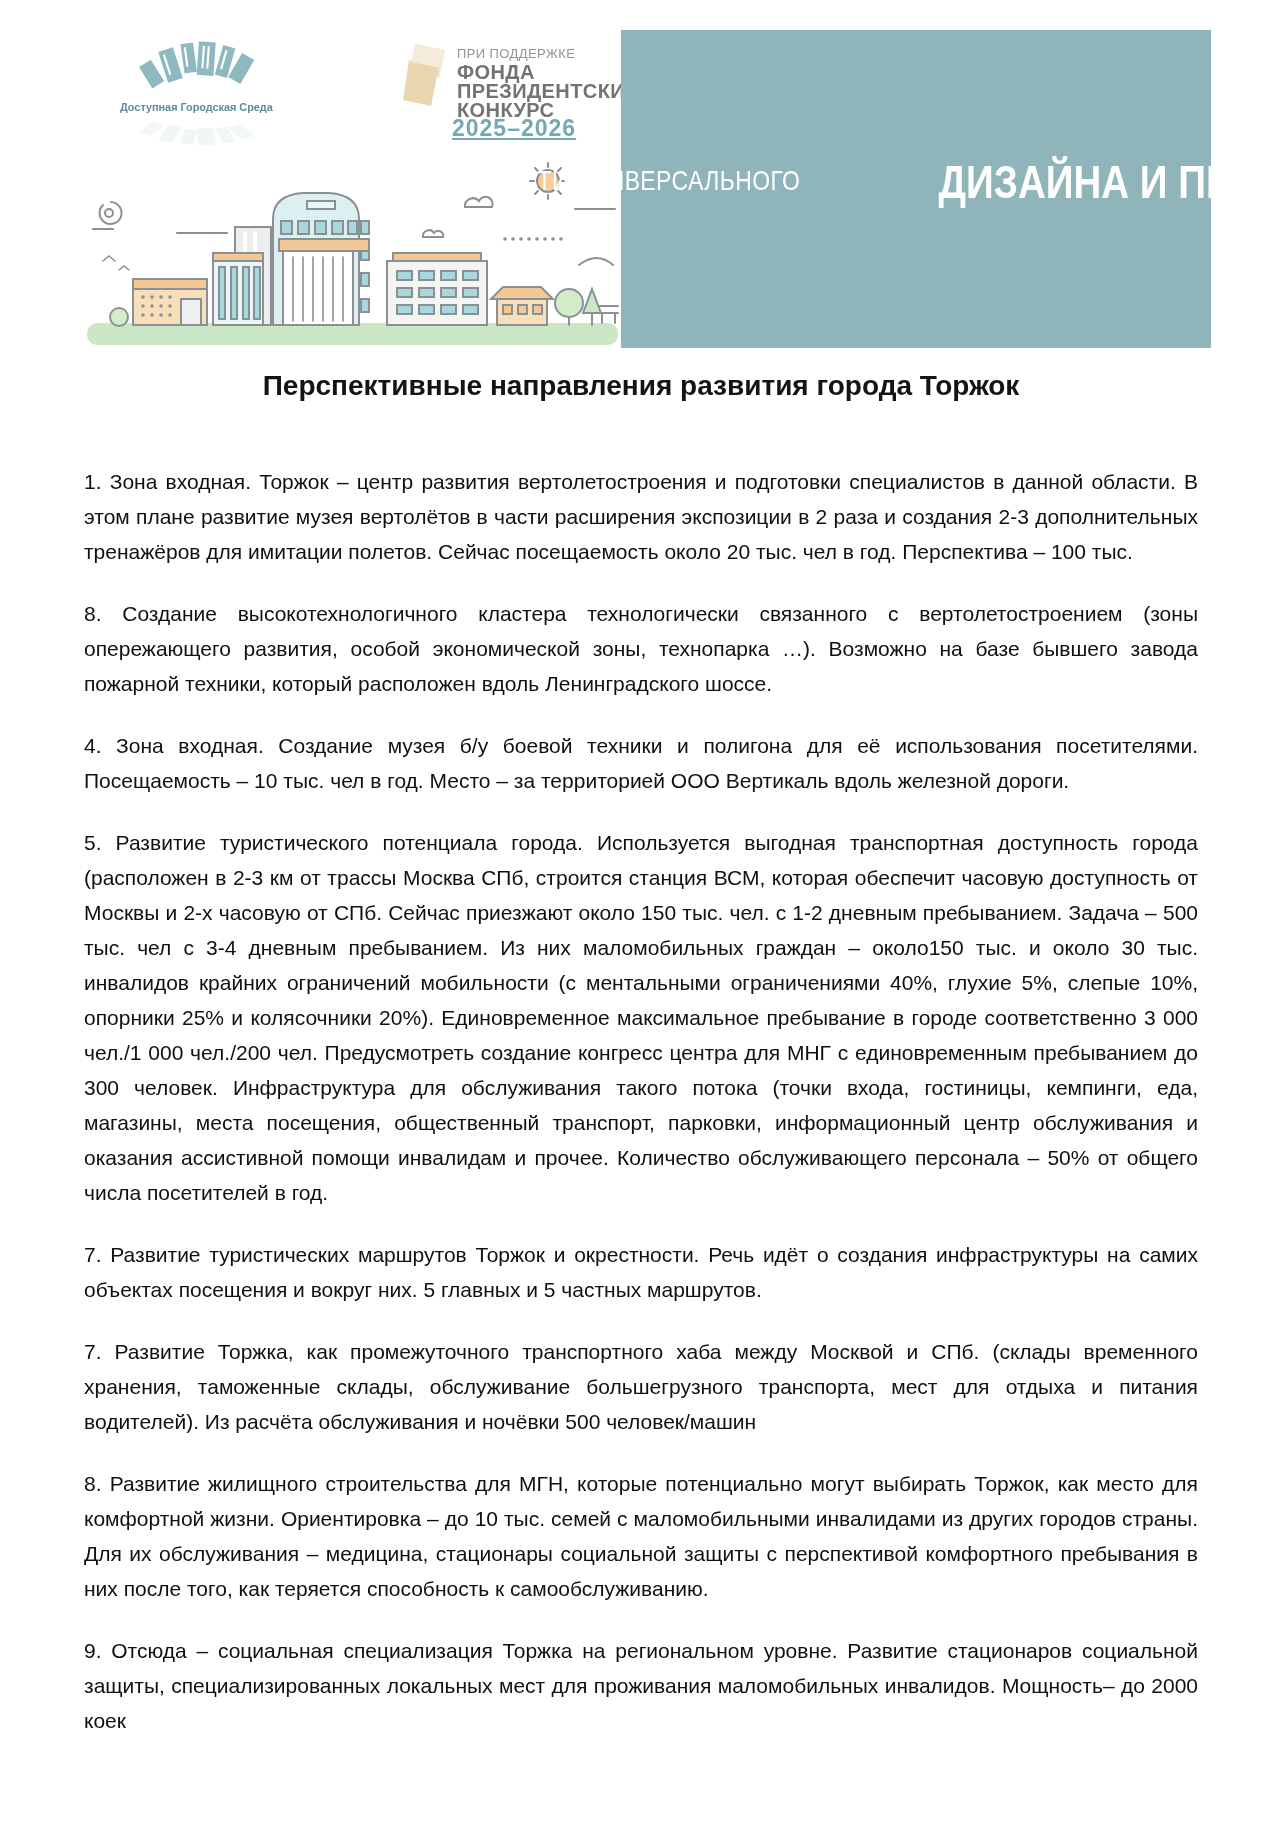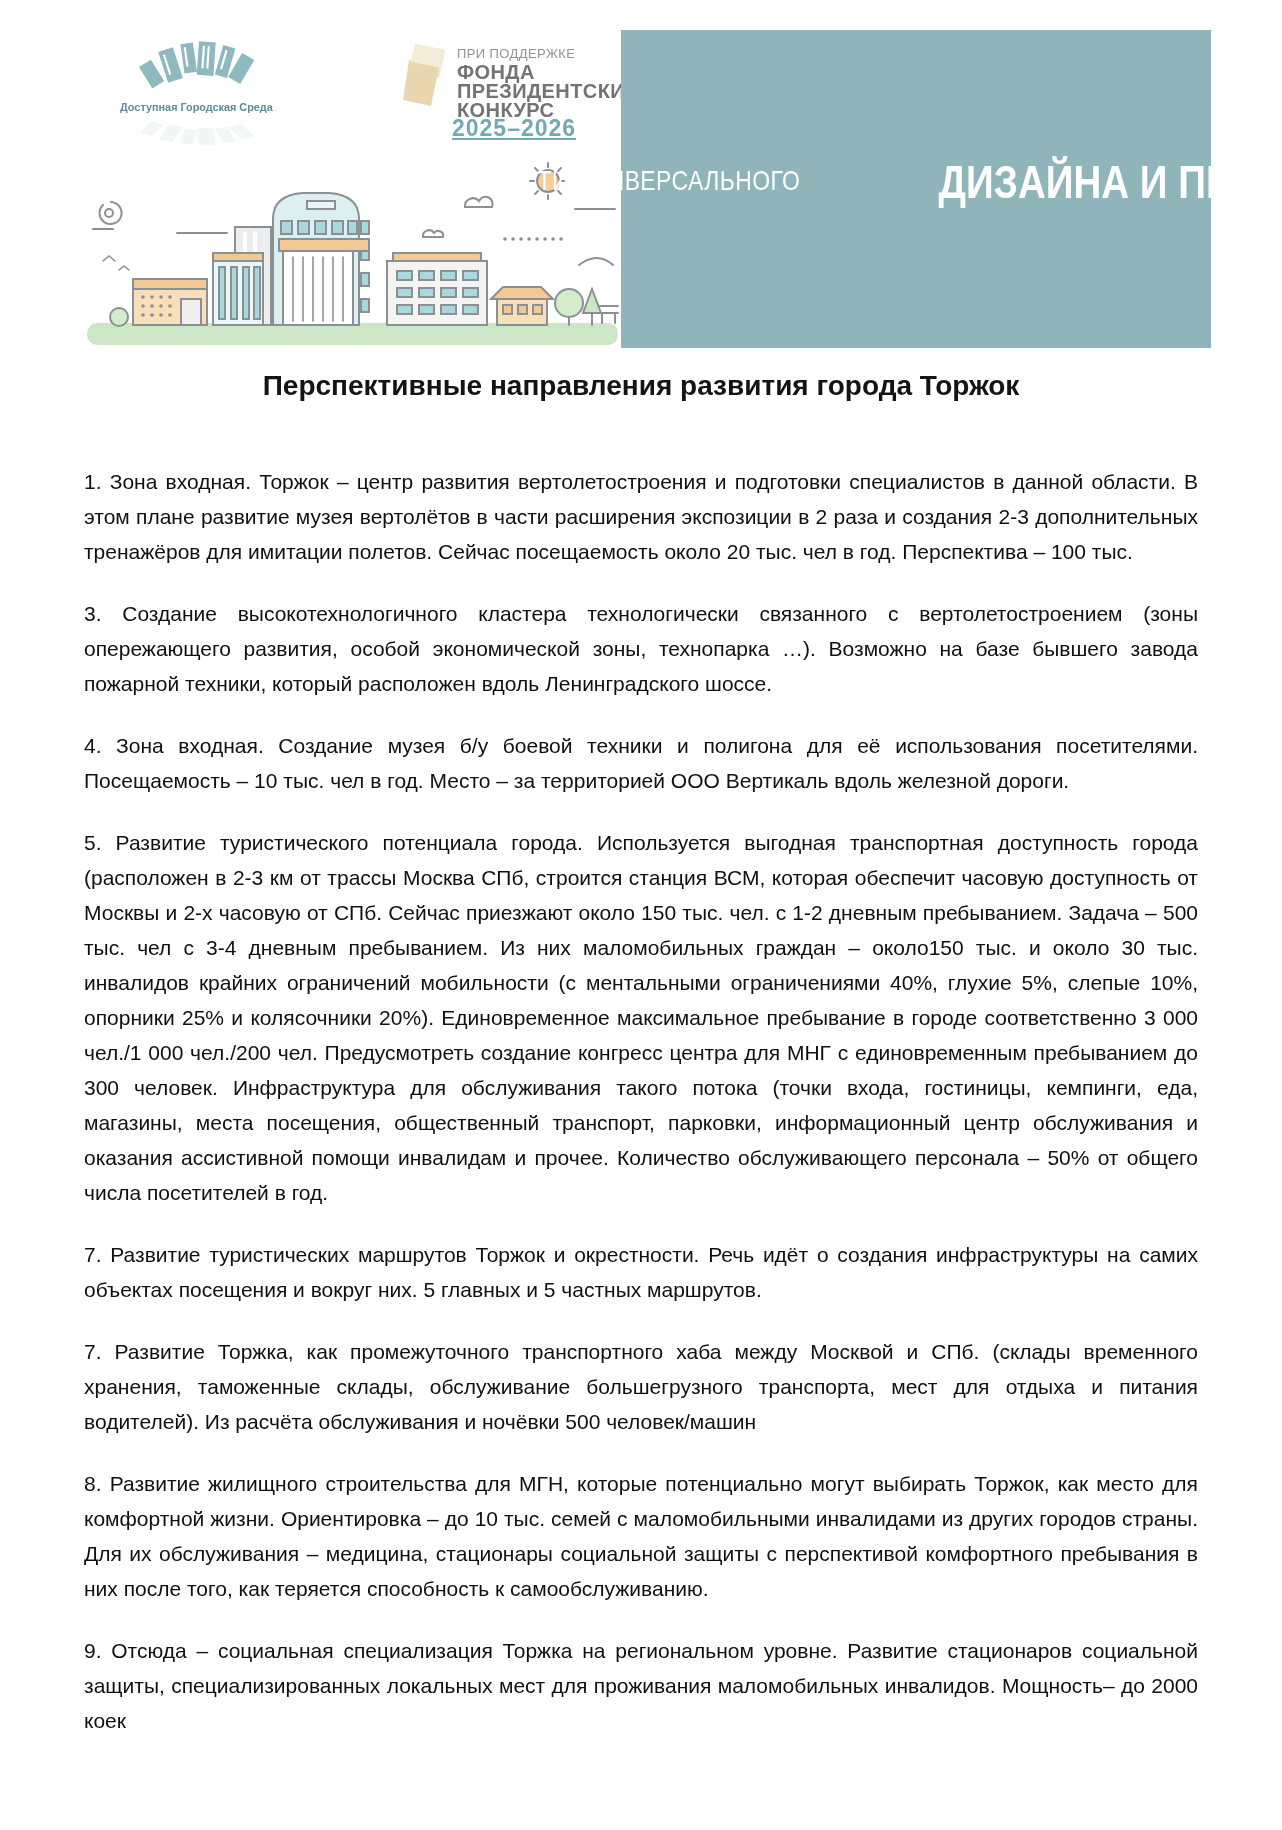--- a/index.html
+++ b/index.html
@@ -215,21 +215,21 @@
       <div class="ln b1"><span>4</span><sup>ый</sup><span> ВСЕРОССИЙСКИЙ КОНКУРС</span></div>
       <div class="ln b2">СТУДЕНЧЕСКИХ РАБОТ В ОБЛАСТИ УНИВЕРСАЛЬНОГО</div>
       <div class="ln b3">ДИЗАЙНА И ПРОЕКТИРОВАНИЯ</div>
       <div class="ln b4">БЕЗБАРЬЕРНОЙ ГОРОДСКОЙ СРЕДЫ</div>
     </div>
   </div>
 
   <div class="doc-body">
     <h1 class="doc-title">Перспективные направления развития города Торжок</h1>
     <p>1. Зона входная. Торжок – центр развития вертолетостроения и подготовки специалистов в данной области. В этом плане развитие музея вертолётов в части расширения экспозиции в 2 раза и создания 2-3 дополнительных тренажёров для имитации полетов. Сейчас посещаемость около 20 тыс. чел в год. Перспектива – 100 тыс.</p>
-    <p>3. Создание высокотехнологичного кластера технологически связанного с вертолетостроением (зоны опережающего развития, особой экономической зоны, технопарка …). Возможно на базе бывшего завода пожарной техники, который расположен вдоль Ленинградского шоссе.</p>
+    <p>8. Создание высокотехнологичного кластера технологически связанного с вертолетостроением (зоны опережающего развития, особой экономической зоны, технопарка …). Возможно на базе бывшего завода пожарной техники, который расположен вдоль Ленинградского шоссе.</p>
     <p>4. Зона входная. Создание музея б/у боевой техники и полигона для её использования посетителями. Посещаемость – 10 тыс. чел в год. Место – за территорией ООО Вертикаль вдоль железной дороги.</p>
     <p>5. Развитие туристического потенциала города. Используется выгодная транспортная доступность города (расположен в 2-3 км от трассы Москва СПб, строится станция ВСМ, которая обеспечит часовую доступность от Москвы и 2-х часовую от СПб. Сейчас приезжают около 150 тыс. чел. с 1-2 дневным пребыванием. Задача – 500 тыс. чел с 3-4 дневным пребыванием. Из них маломобильных граждан – около150 тыс. и около 30 тыс. инвалидов крайних ограничений мобильности (с ментальными ограничениями 40%, глухие 5%, слепые 10%, опорники 25% и колясочники 20%). Единовременное максимальное пребывание в городе соответственно 3 000 чел./1 000 чел./200 чел. Предусмотреть создание конгресс центра для МНГ с единовременным пребыванием до 300 человек. Инфраструктура для обслуживания такого потока (точки входа, гостиницы, кемпинги, еда, магазины, места посещения, общественный транспорт, парковки, информационный центр обслуживания и оказания ассистивной помощи инвалидам и прочее. Количество обслуживающего персонала – 50% от общего числа посетителей в год.</p>
     <p>7. Развитие туристических маршрутов Торжок и окрестности. Речь идёт о создания инфраструктуры на самих объектах посещения и вокруг них. 5 главных и 5 частных маршрутов.</p>
     <p>7. Развитие Торжка, как промежуточного транспортного хаба между Москвой и СПб. (склады временного хранения, таможенные склады, обслуживание большегрузного транспорта, мест для отдыха и питания водителей). Из расчёта обслуживания и ночёвки 500 человек/машин</p>
     <p>8. Развитие жилищного строительства для МГН, которые потенциально могут выбирать Торжок, как место для комфортной жизни. Ориентировка – до 10 тыс. семей с маломобильными инвалидами из других городов страны. Для их обслуживания – медицина, стационары социальной защиты с перспективой комфортного пребывания в них после того, как теряется способность к самообслуживанию.</p>
     <p>9. Отсюда – социальная специализация Торжка на региональном уровне. Развитие стационаров социальной защиты, специализированных локальных мест для проживания маломобильных инвалидов. Мощность– до 2000 коек</p>
 
   </div>
 
 </div>

